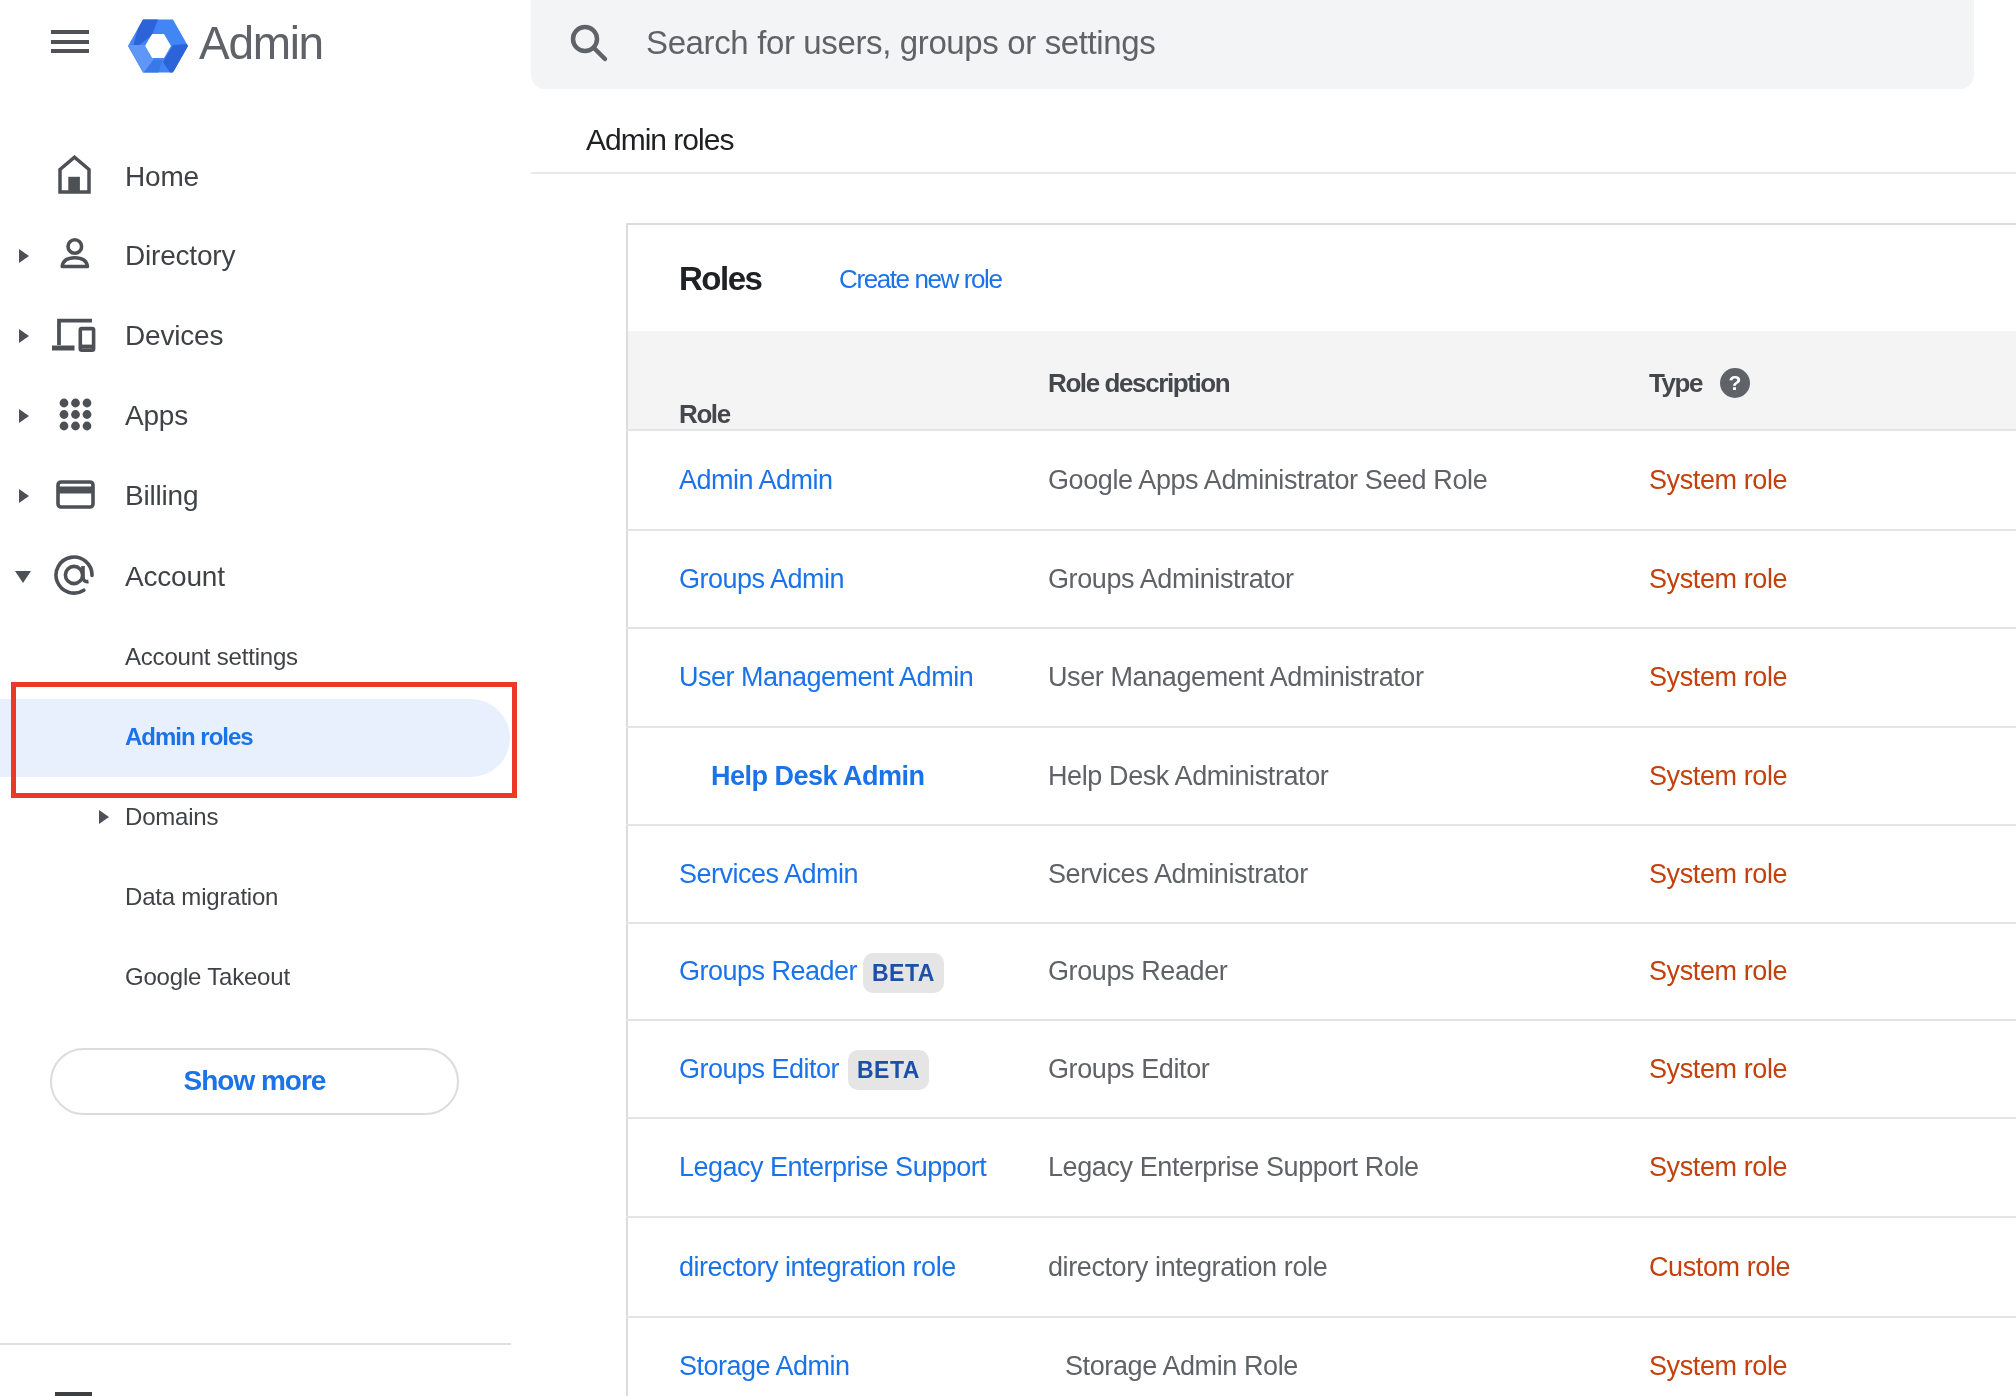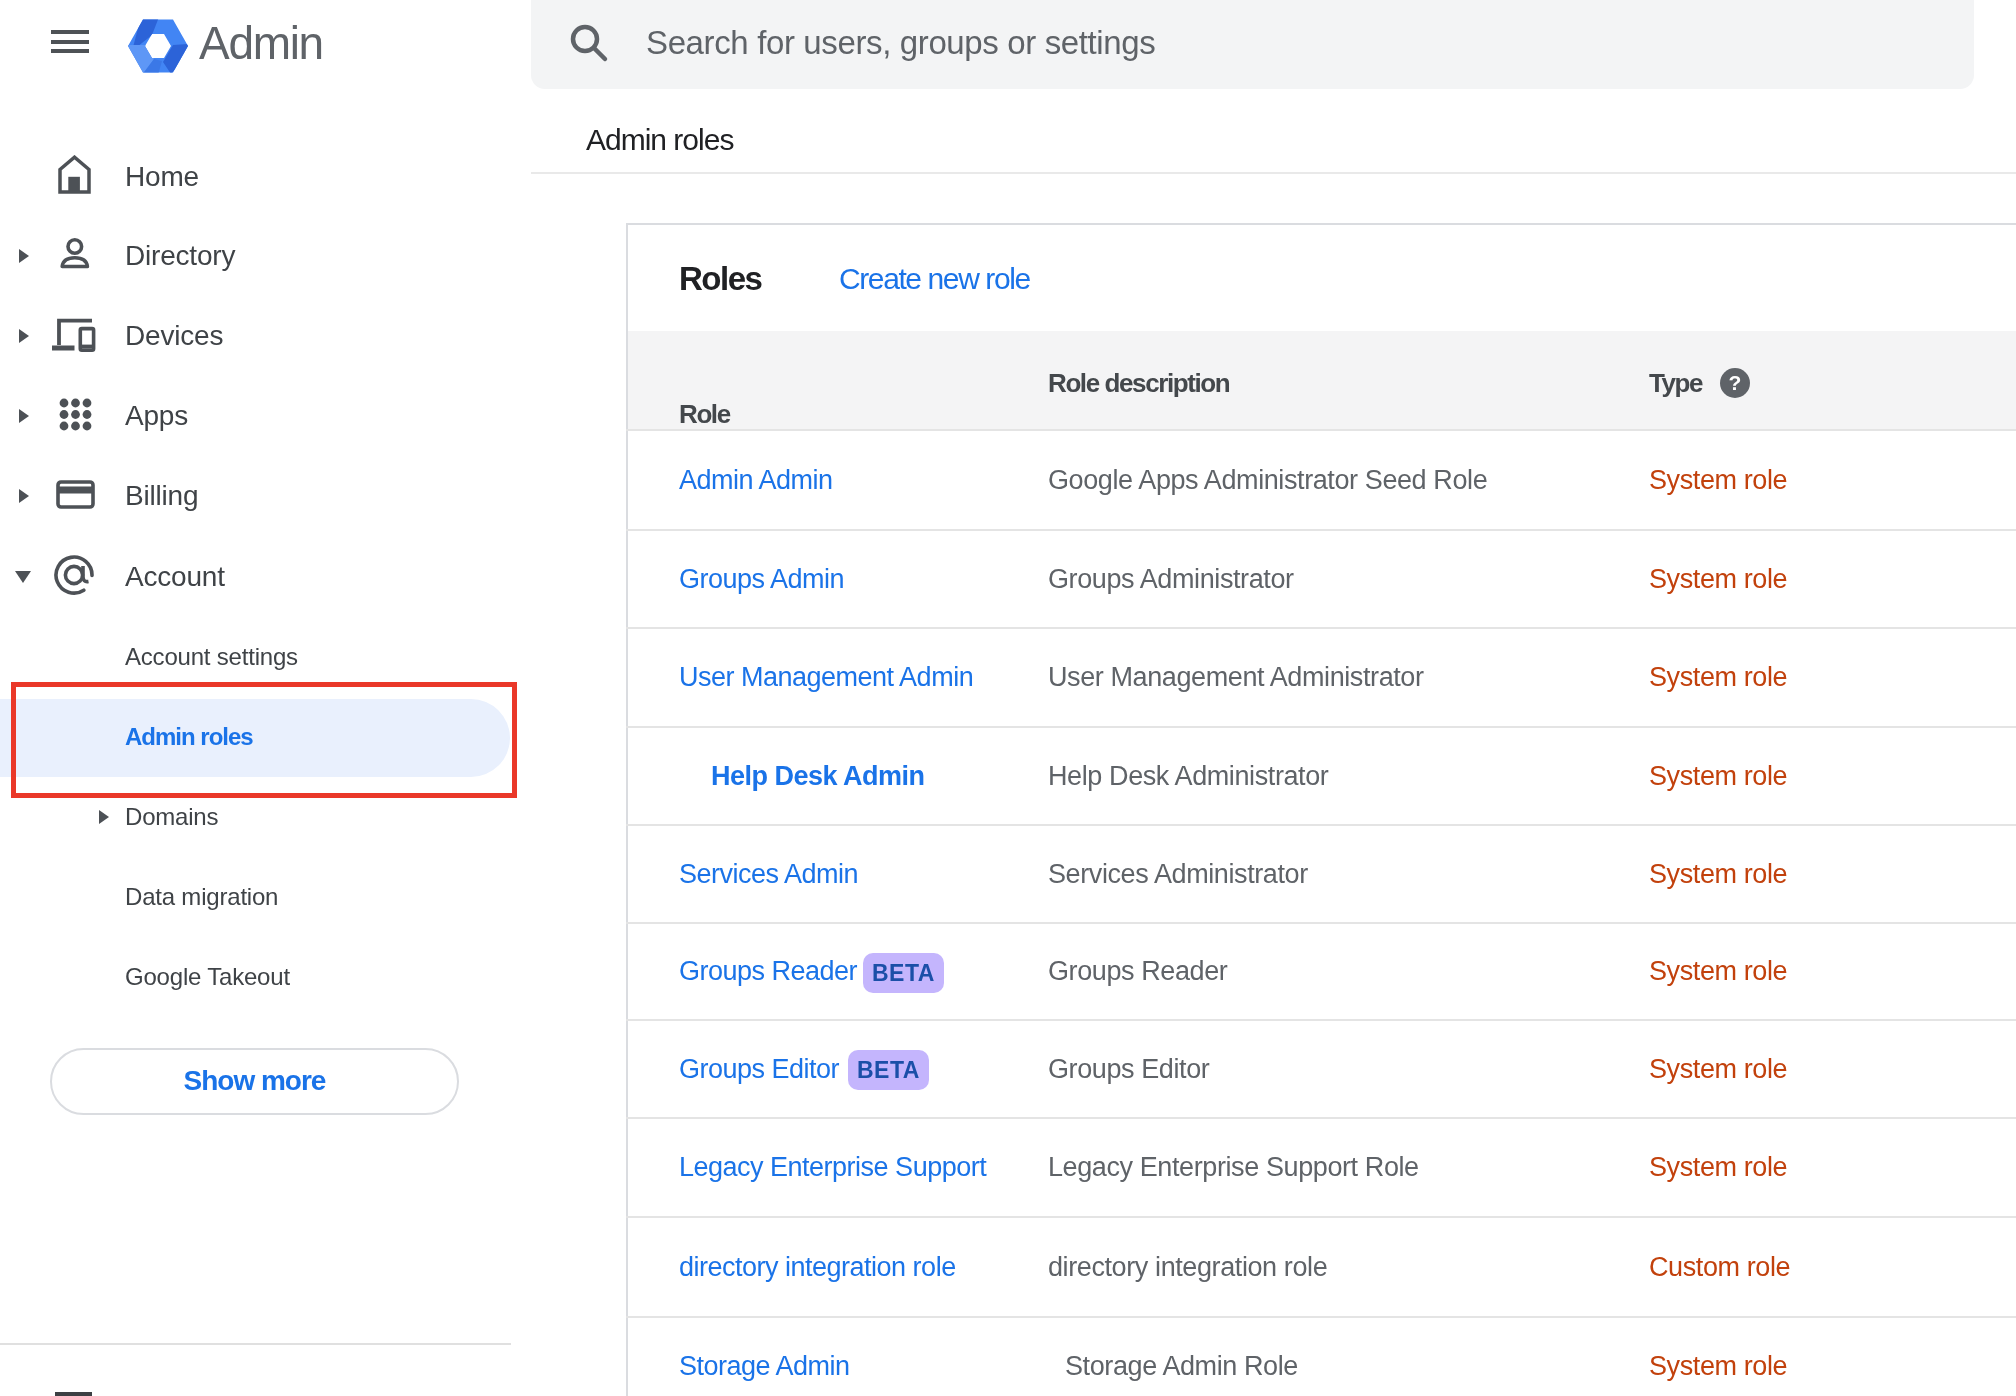--- a/index.html
+++ b/index.html
@@ -8,21 +8,21 @@
   .abs { position:absolute; }
   #page { position:relative; width:2016px; height:1396px; overflow:hidden; }
   .sideitem { position:absolute; left:125px; font-size:28px; line-height:32px; letter-spacing:-0.2px; color:#3f4347; white-space:nowrap; }
   .subitem  { position:absolute; left:125px; font-size:24px; line-height:32px; letter-spacing:-0.2px; color:#3f4347; white-space:nowrap; }
   .icon { position:absolute; }
   .tri-r { width:0; height:0; border-top:7px solid transparent; border-bottom:7px solid transparent; border-left:10px solid #4d5156; }
   .tri-d { width:0; height:0; border-left:8.5px solid transparent; border-right:8.5px solid transparent; border-top:12px solid #4d5156; }
   .rowlink { position:absolute; left:679px; font-size:27px; line-height:31px; letter-spacing:-0.5px; color:#1a73e8; white-space:nowrap; }
   .rowdesc { position:absolute; left:1048px; font-size:27px; line-height:31px; letter-spacing:-0.4px; color:#5f6368; white-space:nowrap; }
   .rowtype { position:absolute; left:1649px; font-size:27px; line-height:31px; letter-spacing:-0.4px; color:#c2410c; white-space:nowrap; }
-  .beta { position:absolute; background:#c4b5fd; color:#1b4fa8; font-size:23px; font-weight:bold;
+  .beta { position:absolute; background:#e5e5e5; color:#1b4fa8; font-size:23px; font-weight:bold;
     letter-spacing:0.5px; border-radius:10px; height:40px; line-height:40px; text-align:center; }
   .hdrtxt { position:absolute; font-size:26px; line-height:30px; letter-spacing:-1.4px; font-weight:bold; color:#44484c; white-space:nowrap; }
   .divline { position:absolute; left:626px; width:1390px; height:2px; background:#e4e4e4; }
 </style>
 </head>
 <body>
 <div id="page">
 
   <div class="abs" id="hamburger" style="left:51px; top:30px; width:38px; height:24px;">
     <div style="position:absolute; top:0;   width:38px; height:4px; background:#4e5256;"></div>
@@ -119,21 +119,21 @@
   </svg>
 
   <div class="abs" style="left:50px; top:1048px; width:409px; height:67px; border:2px solid #dadce0; border-radius:34px;"></div>
   <div class="abs" style="left:50px; top:1048px; width:409px; height:67px; line-height:65px; text-align:center; font-size:28px; letter-spacing:-1px; font-weight:bold; color:#1a73e8;">Show more</div>
 
   <div class="abs" style="left:0; top:1343px; width:511px; height:2px; background:#e0e0e0;"></div>
   <div class="abs" style="left:55px; top:1392px; width:37px; height:4px; background:#3c4043;"></div>
 
   <div class="abs" style="left:626px; top:223px; width:1420px; height:1300px; border:2px solid #dadce0; background:#fff;"></div>
   <div class="abs" style="left:679px; top:260px; font-size:33px; line-height:38px; letter-spacing:-1.5px; font-weight:bold; color:#202124;">Roles</div>
-  <div class="abs" style="left:839px; top:261px; font-size:30px; line-height:36px; letter-spacing:-1.4px; color:#1a73e8;">Create new role</div>
+  <div class="abs" style="left:839px; top:261px; font-size:26px; line-height:36px; letter-spacing:-1.4px; color:#1a73e8;">Create new role</div>
 
   <div class="abs" style="left:628px; top:331px; width:1388px; height:99px; background:#f4f4f5;"></div>
   <div class="hdrtxt" style="left:679px; top:368px;margin-top:31px;">Role</div>
   <div class="hdrtxt" style="left:1048px; top:368px;">Role description</div>
   <div class="hdrtxt" style="left:1649px; top:368px;">Type</div>
   <svg class="abs" style="left:1719px; top:367px;" width="32" height="32" viewBox="0 0 32 32">
     <circle cx="16" cy="16" r="15" fill="#5f6368"></circle>
     <text x="16" y="23" font-size="21" font-weight="bold" fill="#fff" text-anchor="middle" font-family="Liberation Sans">?</text>
   </svg>
 

